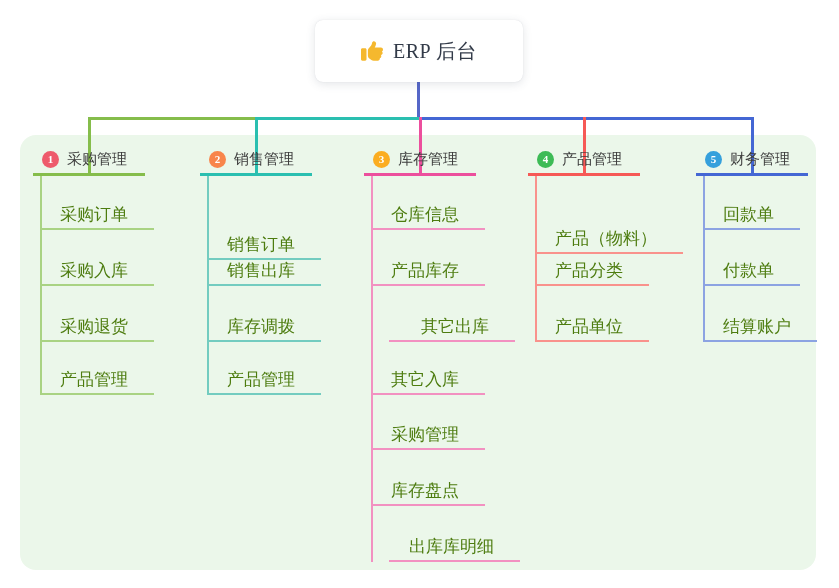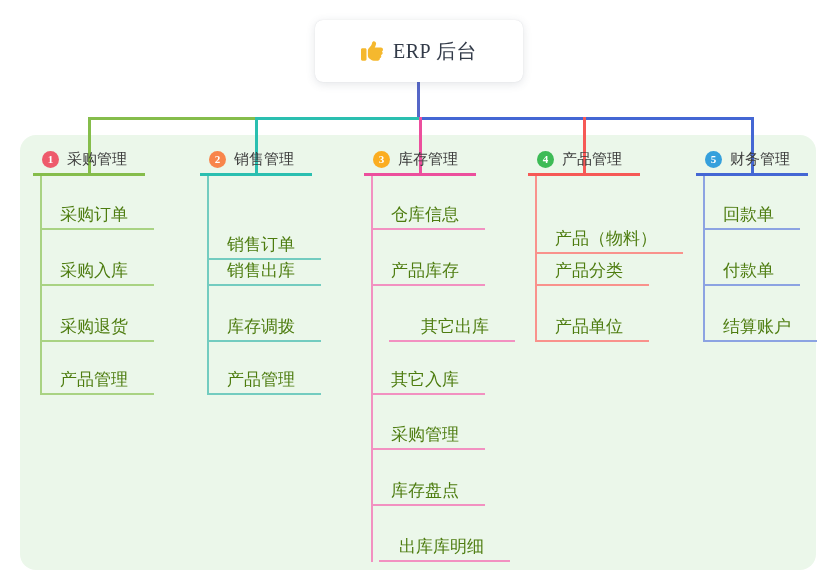--- a/index.html
+++ b/index.html
@@ -88,21 +88,21 @@
         <span class="badge" style="background: rgb(251, 173, 33);">3</span>
         <span>库存管理</span>
       </div>
       <div class="line" style="left: 371px; top: 176px; width: 2px; height: 386px; background: rgb(242, 145, 193);"></div>
       <div class="child-node" style="left: 371px; top: 202px; border-bottom: 2px solid rgb(242, 145, 193);"><span class="child-label">仓库信息</span></div>
       <div class="child-node" style="left: 371px; top: 258px; border-bottom: 2px solid rgb(242, 145, 193);"><span class="child-label">产品库存</span></div>
       <div class="child-node" style="left: 389px; top: 314px; border-bottom: 2px solid rgb(242, 145, 193); padding-left: 12px;"><span class="child-label">其它出库</span></div>
       <div class="child-node" style="left: 371px; top: 367px; border-bottom: 2px solid rgb(242, 145, 193);"><span class="child-label">其它入库</span></div>
       <div class="child-node" style="left: 371px; top: 422px; border-bottom: 2px solid rgb(242, 145, 193);"><span class="child-label">采购管理</span></div>
       <div class="child-node" style="left: 371px; top: 478px; border-bottom: 2px solid rgb(242, 145, 193);"><span class="child-label">库存盘点</span></div>
-      <div class="child-node" style="left: 379px; top: 534px; border-bottom: 2px solid rgb(242, 145, 193);"><span class="child-label">出库库明细</span></div>
+      <div class="child-node" style="left: 389px; top: 534px; border-bottom: 2px solid rgb(242, 145, 193);"><span class="child-label">出库库明细</span></div>
       <div class="branch-header" style="left: 528px; top: 146px; width: 103px; border-bottom: 3px solid rgb(246, 89, 86);">
         <span class="badge" style="background: rgb(61, 187, 86);">4</span>
         <span>产品管理</span>
       </div>
       <div class="line" style="left: 535px; top: 176px; width: 2px; height: 166px; background: rgb(249, 146, 140);"></div>
       <div class="child-node" style="left: 535px; top: 202px; border-bottom: 2px solid rgb(249, 146, 140); margin-top: 24px;"><span class="child-label">产品（物料）</span></div>
       <div class="child-node" style="left: 535px; top: 258px; border-bottom: 2px solid rgb(249, 146, 140);"><span class="child-label">产品分类</span></div>
       <div class="child-node" style="left: 535px; top: 314px; border-bottom: 2px solid rgb(249, 146, 140);"><span class="child-label">产品单位</span></div>
       <div class="branch-header" style="left: 696px; top: 146px; width: 103px; border-bottom: 3px solid rgb(68, 103, 212);">
         <span class="badge" style="background: rgb(53, 160, 220);">5</span>

